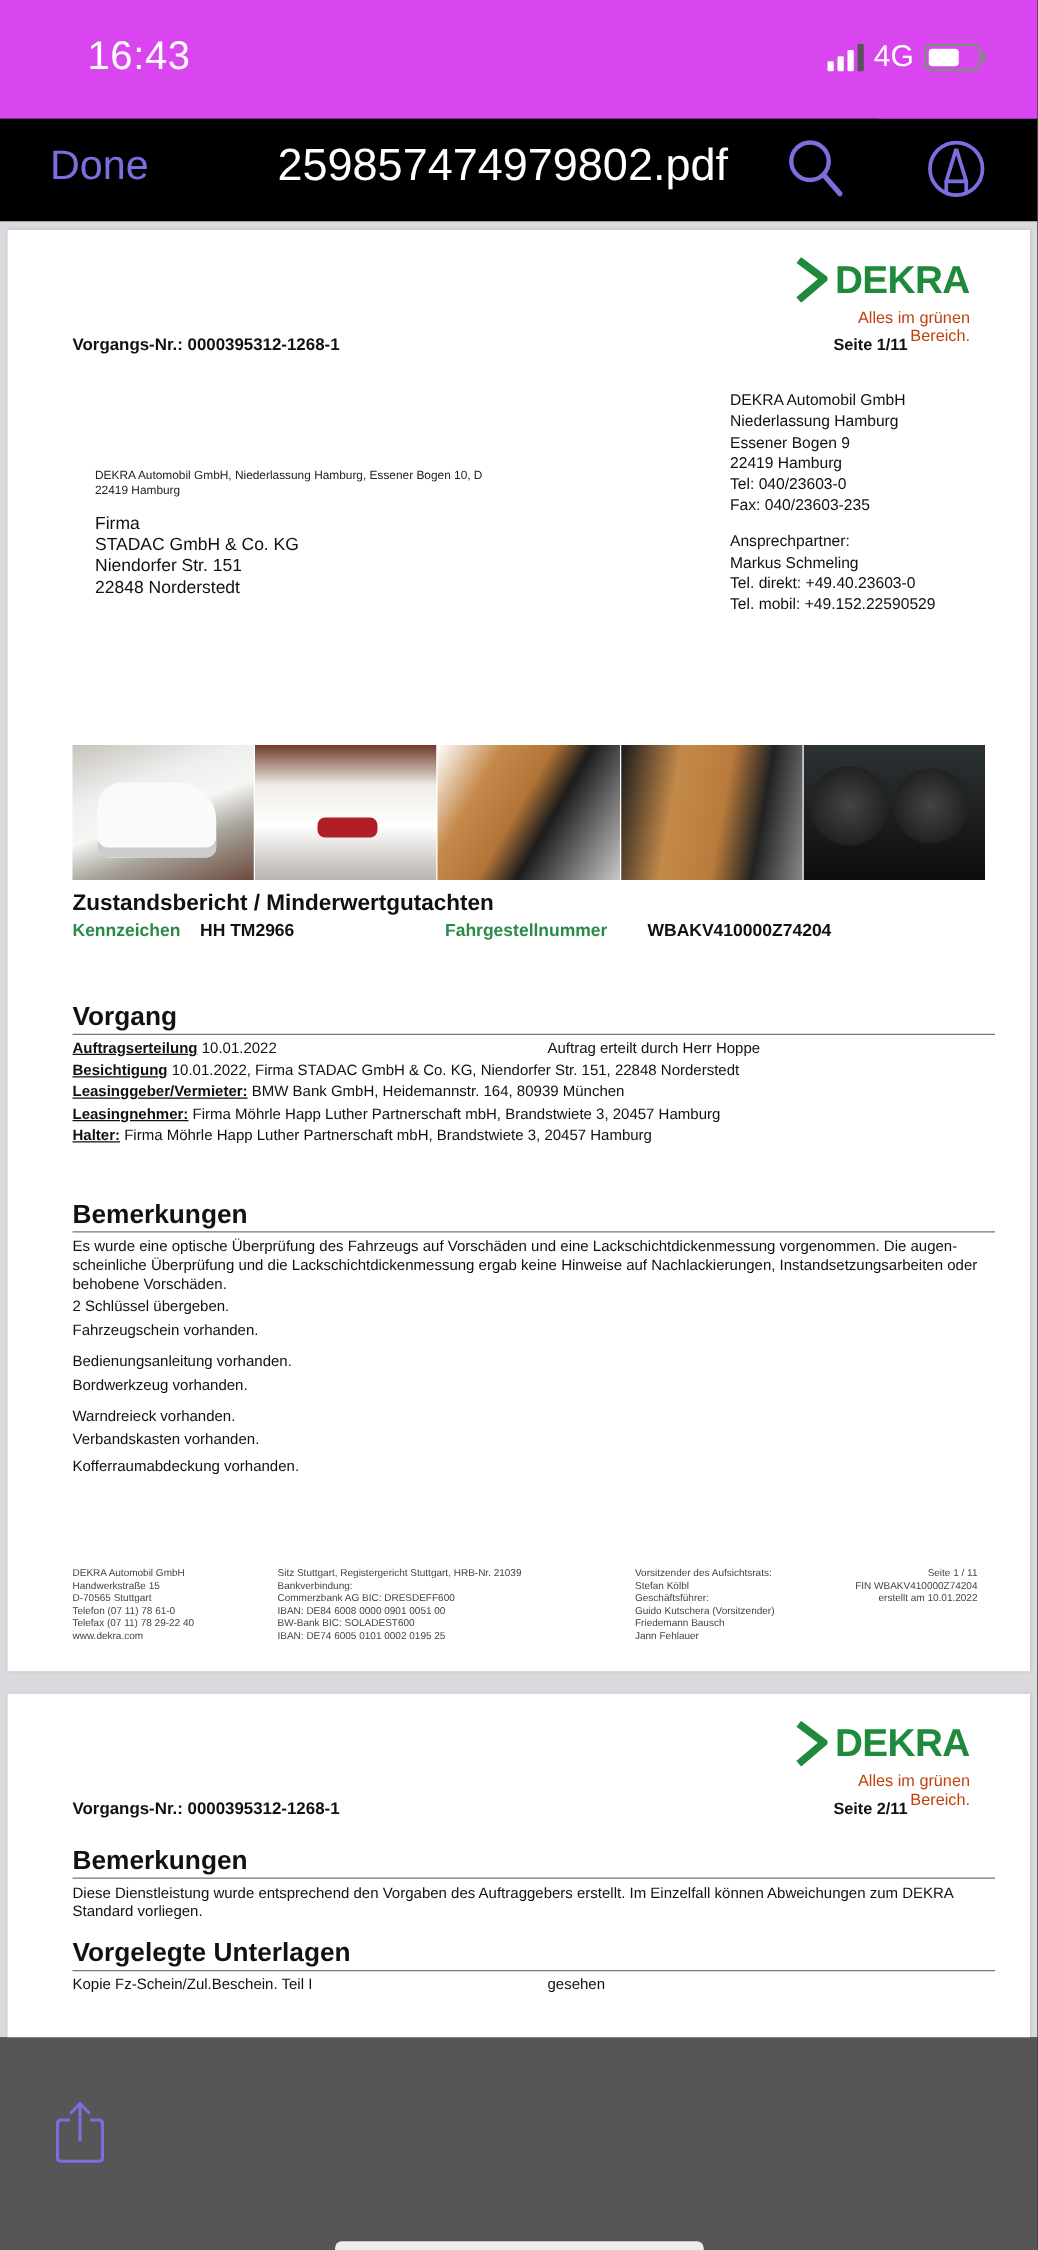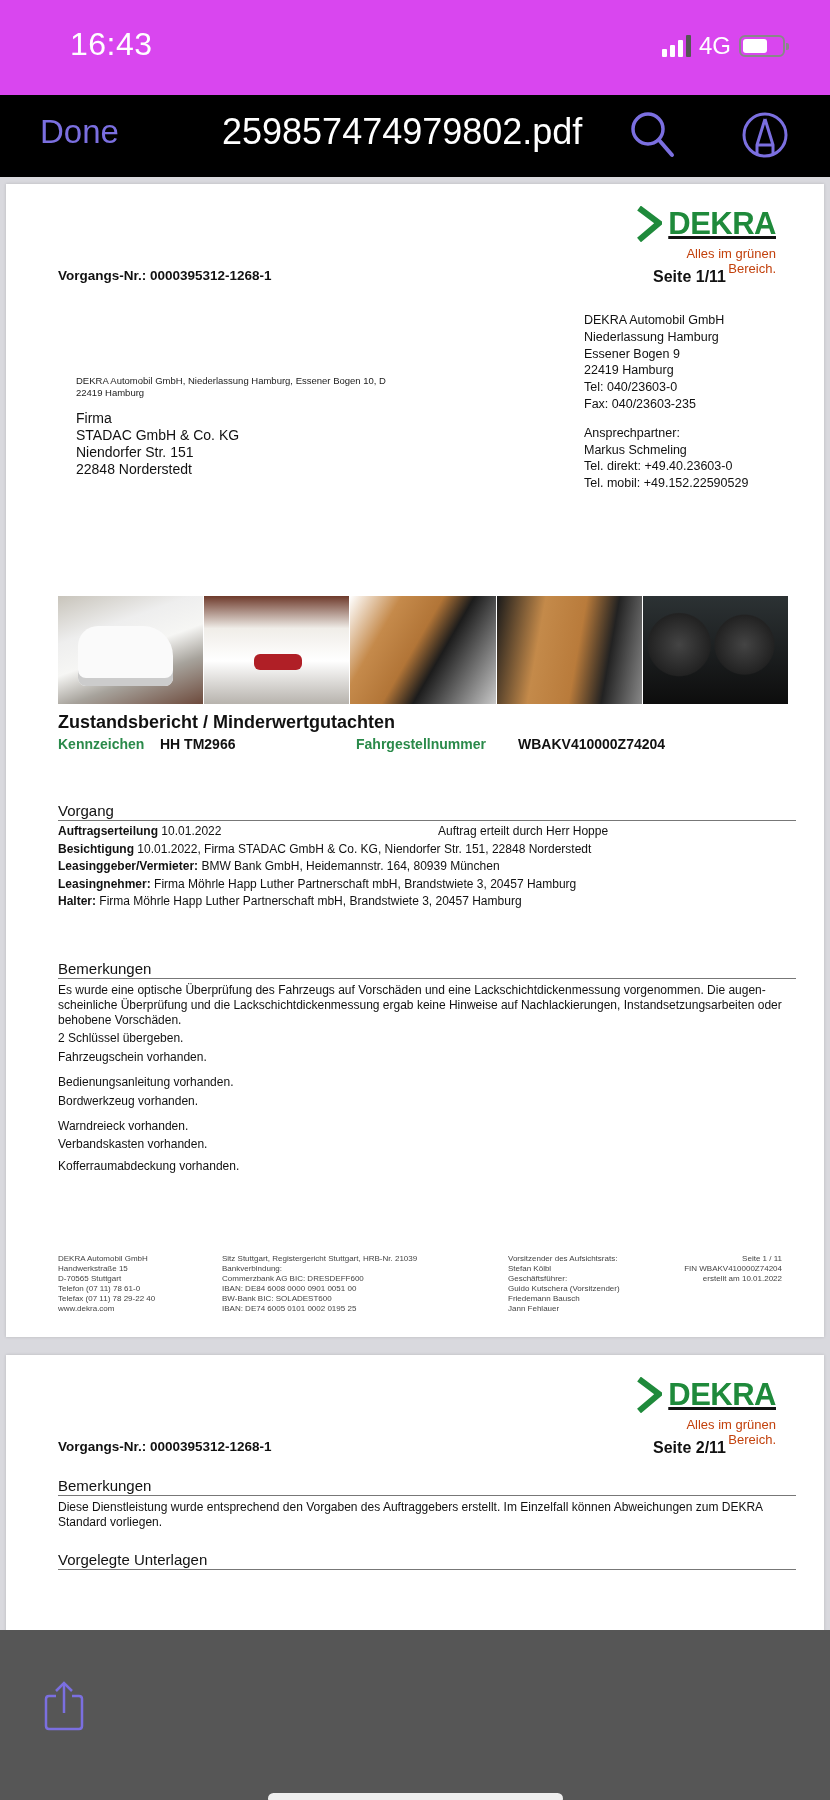--- a/index.html
+++ b/index.html
@@ -25,24 +25,24 @@
   .search-btn { position: absolute; left: 628px; top: 14px; width: 50px; height: 52px; }
   .markup-btn { position: absolute; left: 740px; top: 14px; width: 50px; height: 52px; }
 
   
   .viewer { position: absolute; top: 177px; left: 0; width: 830px; height: 1453px; background: #d9d9de; overflow: hidden; }
   .page { position: absolute; left: 6px; width: 818px; background: #fff; box-shadow: 0 0 3px rgba(0,0,0,0.15); color: #111; }
   .page1 { top: 7px; height: 1153px; }
   .page2 { top: 1178px; height: 400px; }
 
   .logo { position: absolute; right: 48px; top: 22px; width: 140px; text-align: right; }
-  .logo-mark { display: flex; align-items: center; justify-content: flex-end; gap: 6px; text-decoration: underline; }
+  .logo-mark { display: flex; align-items: center; justify-content: flex-start; gap: 6px; }
   .logo-word { color: #1f8a3b; font-size: 31px; font-weight: 700; letter-spacing: -0.5px; font-family: "Liberation Sans Narrow", "Liberation Sans", sans-serif; }
   .logo-tag { font-size: 13px; color: #c2410c; margin-top: 4px; }
-  .page-no { position: absolute; right: 98px; font-size: 16px; font-weight: 700; }
+  .page-no { position: absolute; right: 98px; font-size: 13px; font-weight: 700; }
   .vorgang-nr { position: absolute; left: 52px; font-size: 13.5px; font-weight: 700; }
 
   .sender-line { position: absolute; left: 70px; top: 191px; font-size: 9.5px; line-height: 12px; color: #222; width: 330px; }
   .recipient { position: absolute; left: 70px; top: 226px; font-size: 14px; line-height: 17px; }
   .company-block { position: absolute; left: 578px; top: 128px; font-size: 12.5px; line-height: 16.8px; }
   .company-block .gap { height: 12px; }
 
   .photos { position: absolute; left: 52px; top: 412px; width: 730px; height: 108px; display: flex; gap: 1px; }
   .photo { flex: 1; height: 100%; position: relative; overflow: hidden; }
   .ph1 { background: linear-gradient(160deg, #c8c4bb 0%, #eee 30%, #f6f6f4 50%, #a7a39c 70%, #6d4a3c 100%); }
@@ -55,23 +55,23 @@
 
   .report-title { position: absolute; left: 52px; top: 528px; font-size: 18px; font-weight: 700; }
   .id-row { position: absolute; left: 52px; top: 552px; font-size: 14px; font-weight: 700; width: 730px; }
   .id-row .lbl { color: #2a8a4a; }
   .kz-label { position: absolute; left: 0; }
   .kz-value { position: absolute; left: 102px; }
   .fg-label { position: absolute; left: 298px; }
   .fg-value { position: absolute; left: 460px; }
 
   .section { position: absolute; left: 52px; width: 738px; }
-  .section-title { font-size: 15px; font-weight: 400; border-bottom: 1.5px solid #777; padding-bottom: 1px; }
+  .section-title { font-size: 21px; font-weight: 700; border-bottom: 1.5px solid #777; padding-bottom: 1px; }
   .row { font-size: 12px; line-height: 17.5px; position: relative; }
-  .row b { font-weight: 700; }
+  .row b { font-weight: 700; text-decoration: underline; }
   .row .right { position: absolute; left: 380px; }
   .rmk { font-size: 12px; line-height: 14.8px; }
   .rmk.sp { margin-top: 4px; }
 
   .footer { position: absolute; top: 1070px; left: 52px; width: 730px; font-size: 8px; line-height: 10px; color: #444; }
   .footer .col { position: absolute; top: 0; }
 
   .gesehen { position: absolute; left: 380px; }
 
   
@@ -251,20 +251,24 @@
     <div class="vorgang-nr" style="top:84px">Vorgangs-Nr.: 0000395312-1268-1</div>
     <div class="page-no" style="top:84px">Seite 2/11</div>
 
     <div class="section" style="top:122px">
       <div class="section-title">Bemerkungen</div>
       <div class="rmk" style="margin-top:4px">Diese Dienstleistung wurde entsprechend den Vorgaben des Auftraggebers erstellt. Im Einzelfall können Abweichungen zum DEKRA Standard vorliegen.</div>
     </div>
 
     <div class="section" style="top:196px">
       <div class="section-title">Vorgelegte Unterlagen</div>
+      <div class="row" style="margin-top:2px">
+        <span>Kopie Fz-Schein/Zul.Beschein. Teil I</span>
+        <span class="gesehen">gesehen</span>
+      </div>
     </div>
   </div>
 </div>
 
 <div class="toolbar">
   <div class="share-btn">
     <svg width="44" height="52" viewBox="0 0 44 52">
       <path d="M14 16 H7 Q4 16 4 19 V46 Q4 49 7 49 H37 Q40 49 40 46 V19 Q40 16 37 16 H30" fill="none" stroke="#7b6fe0" stroke-width="2.5"></path>
       <line x1="22" y1="3" x2="22" y2="33" stroke="#7b6fe0" stroke-width="2.5"></line>
       <path d="M14 11 L22 3 L30 11" fill="none" stroke="#7b6fe0" stroke-width="2.5"></path>

